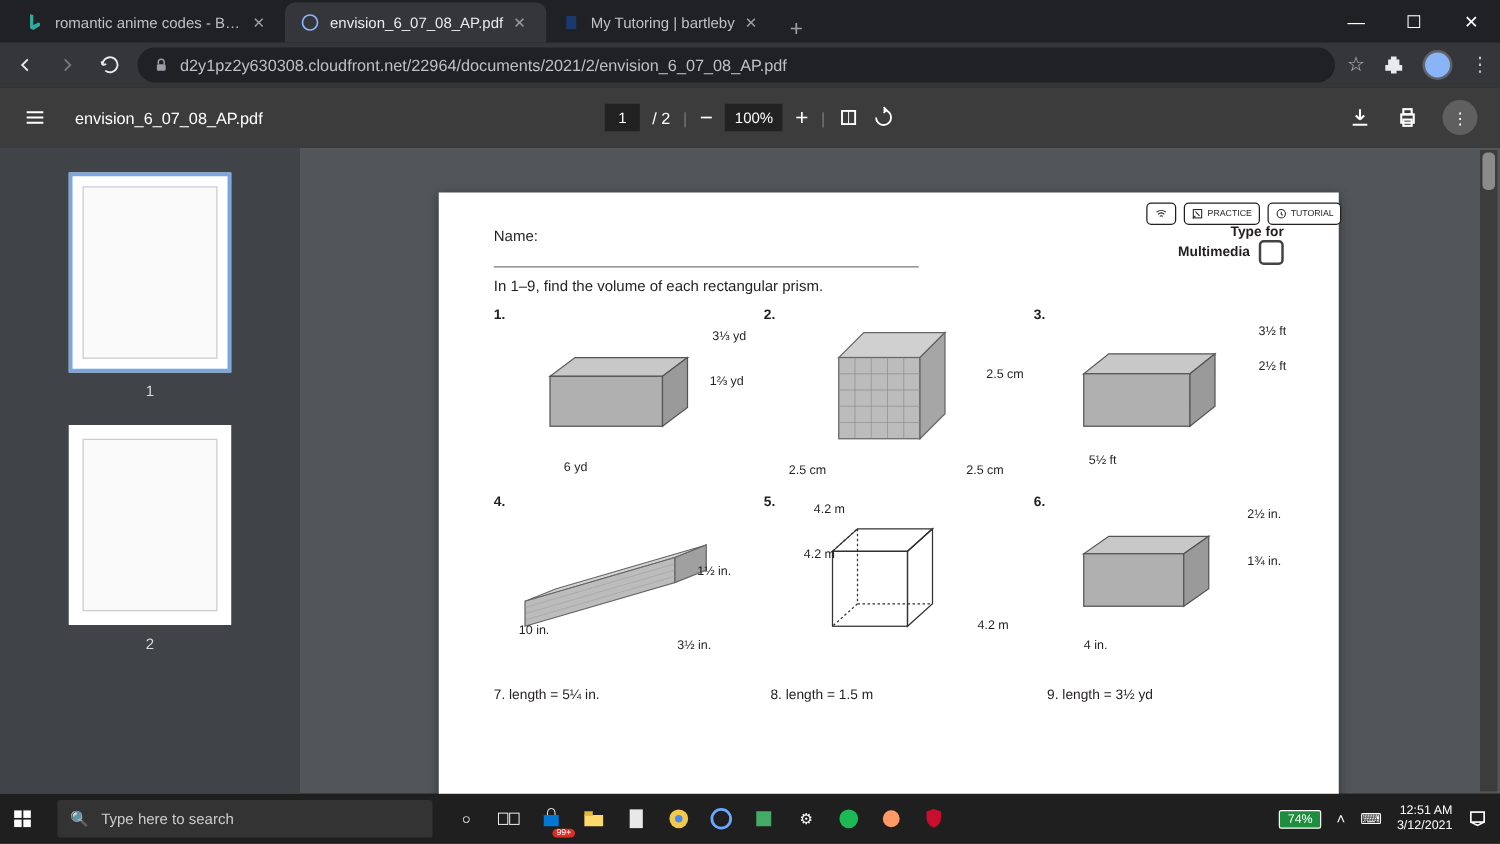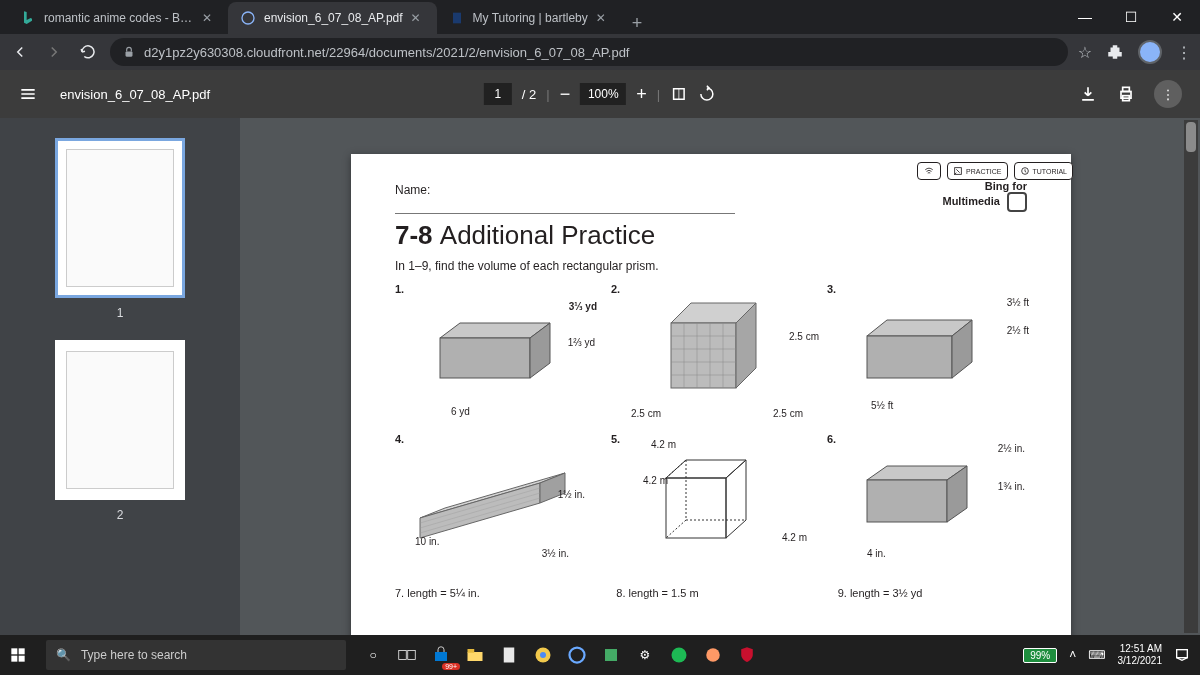--- a/index.html
+++ b/index.html
@@ -241,40 +241,39 @@
                 <circle cx="12" cy="12" r="8" stroke="#231f20" fill="none" stroke-width="2"></circle>
                 <path d="M12 8v5l3 2" stroke="#231f20" stroke-width="2" fill="none"></path>
               </svg>
               <span>TUTORIAL</span>
             </span>
         </div>
         <div class="header-row">
           <div class="name-section">
             <span class="name-label">Name:</span>
             <div class="name-line"></div>
-            <div class="title-7-8"><b>7-8</b>&nbsp;<span style="font-weight:300;">Additional Practice</span></div>
           </div>
           <div class="scan-box">
-            <div>Bing for</div>
+            <div>Type for</div>
             <div><span>Multimedia</span> <span class="scan-square"></span></div>
           </div>
         </div>
         <div class="instruct">In 1–9, find the volume of each rectangular prism.</div>
 
         <div class="problems">
 
           <div class="problem">
             <span class="pnum">1.</span>
             <div class="figwrap">
               <svg width="150" height="90" viewBox="0 0 150 90">
                 <polygon points="20,30 110,30 130,15 40,15" fill="#c8c8c8" stroke="#555"></polygon>
                 <rect x="20" y="30" width="90" height="40" fill="#b0b0b0" stroke="#555"></rect>
                 <polygon points="110,30 130,15 130,55 110,70" fill="#9a9a9a" stroke="#555"></polygon>
               </svg>
-              <span class="dim" style="right:-2px; top:18px;font-weight:bold;">3⅓ yd</span>
+              <span class="dim" style="right:-2px; top:18px;">3⅓ yd</span>
               <span class="dim" style="right:0px; top:54px;">1⅔ yd</span>
               <span class="dim" style="left:56px; bottom:6px;">6 yd</span>
             </div>
           </div>
 
           <div class="problem">
             <span class="pnum">2.</span>
             <div class="figwrap">
               <svg width="130" height="130" viewBox="0 0 130 130">
                 <polygon points="25,35 90,35 110,15 45,15" fill="#d0d0d0" stroke="#666"></polygon>
@@ -441,21 +440,21 @@
           <circle cx="12" cy="12" r="9" fill="#ff9966"></circle>
         </svg>
       </span>
     <span class="task-icon">
         <svg width="16" height="18" viewBox="0 0 24 28">
           <path d="M12 2l9 3v8c0 6-4 10-9 12-5-2-9-6-9-12V5z" fill="#c8102e"></path>
         </svg>
       </span>
   </div>
   <div class="tray">
-    <span class="green-badge">99%</span>
+    <span class="green-badge">74%</span>
     <span>˄</span>
     <span>⌨</span>
     <div class="clock">
       <div>12:51 AM</div>
       <div>3/12/2021</div>
     </div>
     <span>
         <svg width="16" height="16" viewBox="0 0 24 24">
           <rect x="4" y="4" width="16" height="12" fill="none" stroke="#fff" stroke-width="2"></rect>
           <path d="M4 16l8 4 8-4" stroke="#fff" fill="none" stroke-width="2"></path>

